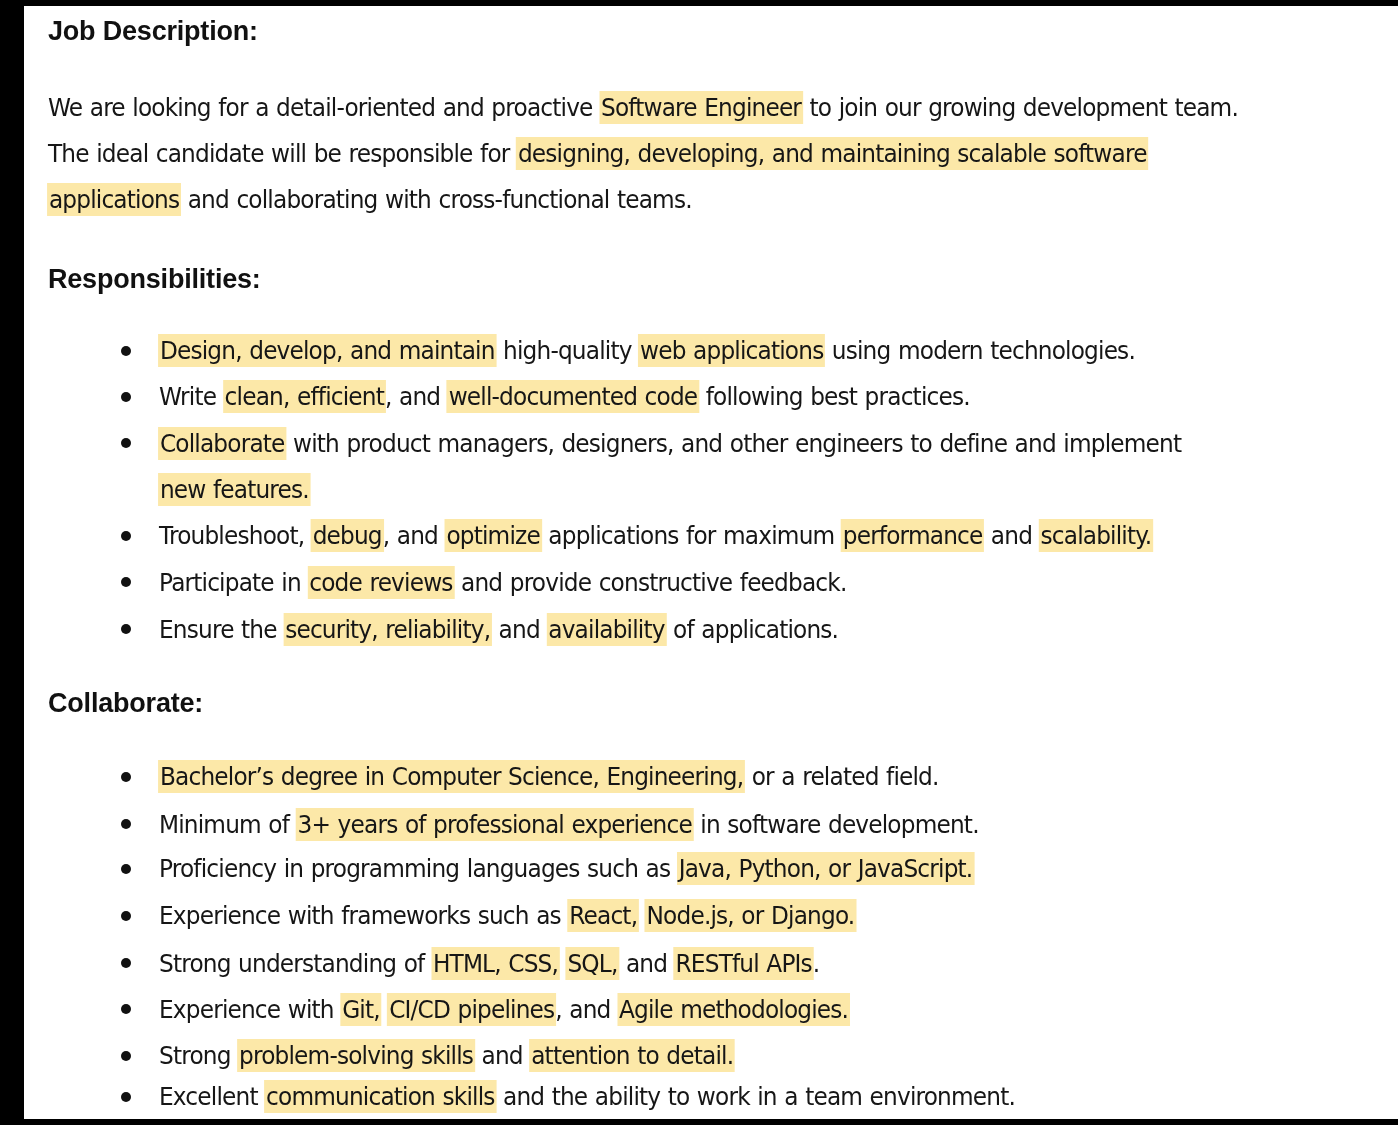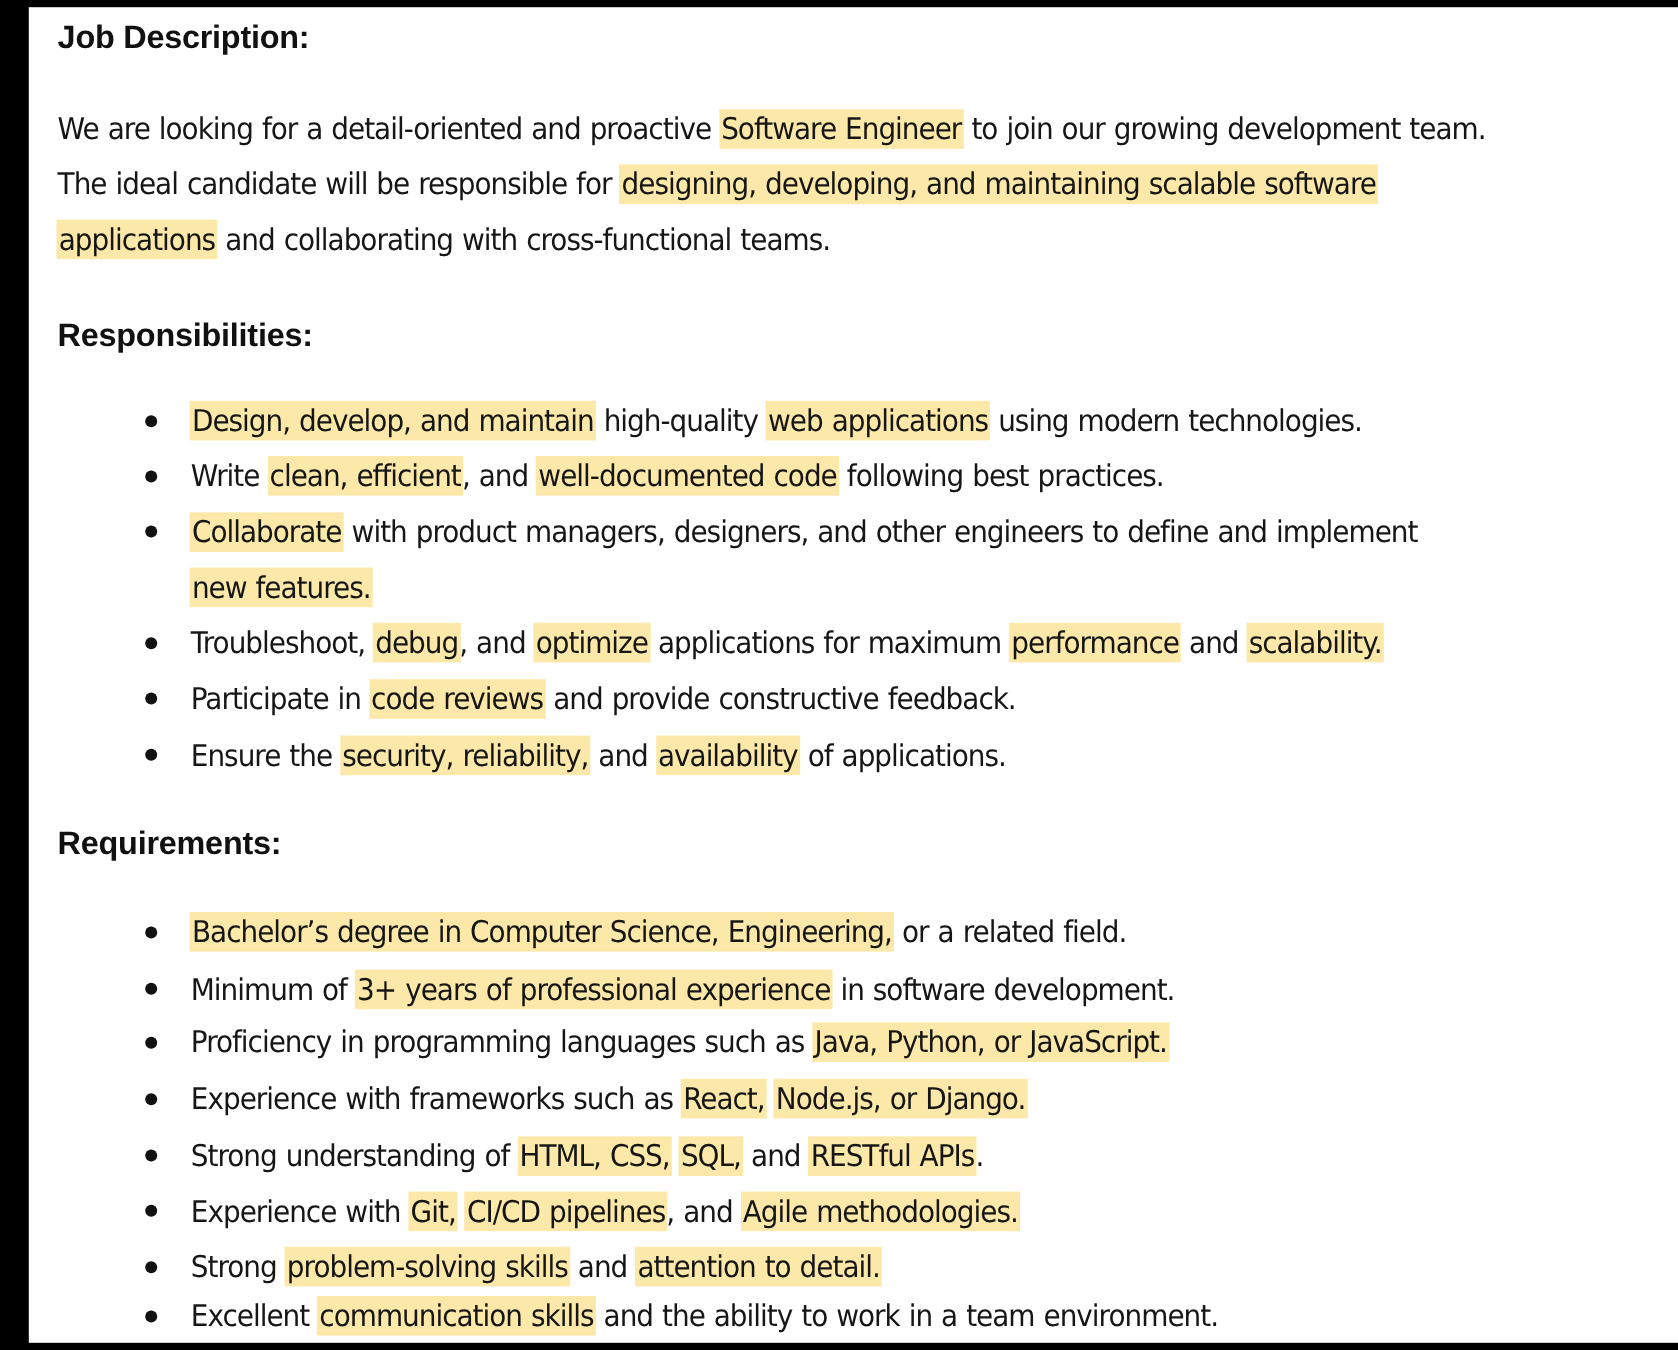--- a/index.html
+++ b/index.html
@@ -114,21 +114,21 @@
       <div>
         <span class="bullet" style="top:571px;"></span>
         <div class="item-line" style="top:559px;"><span>Participate in </span><span class="hl" style="background: rgb(252, 232, 168);">code reviews</span><span> and provide constructive feedback.</span></div>
       </div>
       <div>
         <span class="bullet" style="top:618px;"></span>
         <div class="item-line" style="top:606px;"><span>Ensure the </span><span class="hl" style="background: rgb(252, 232, 168);">security, reliability,</span><span> and </span><span class="hl" style="background: rgb(252, 232, 168);">availability</span><span> of applications.</span></div>
       </div>
     </div>
 
-    <div class="heading" style="top:682px;">Requirements:</div>
+    <div class="heading" style="top:682px;">Collaborate:</div>
 
     <div>
       <div>
         <span class="bullet" style="top:766px;"></span>
         <div class="item-line" style="top:753px;"><span class="hl" style="background: rgb(252, 232, 168);">Bachelor’s degree in Computer Science, Engineering,</span><span> or a related field.</span></div>
       </div>
       <div>
         <span class="bullet" style="top:813px;"></span>
         <div class="item-line" style="top:801px;"><span>Minimum of </span><span class="hl" style="background: rgb(252, 232, 168);">3+ years of professional experience</span><span> in software development.</span></div>
       </div>

